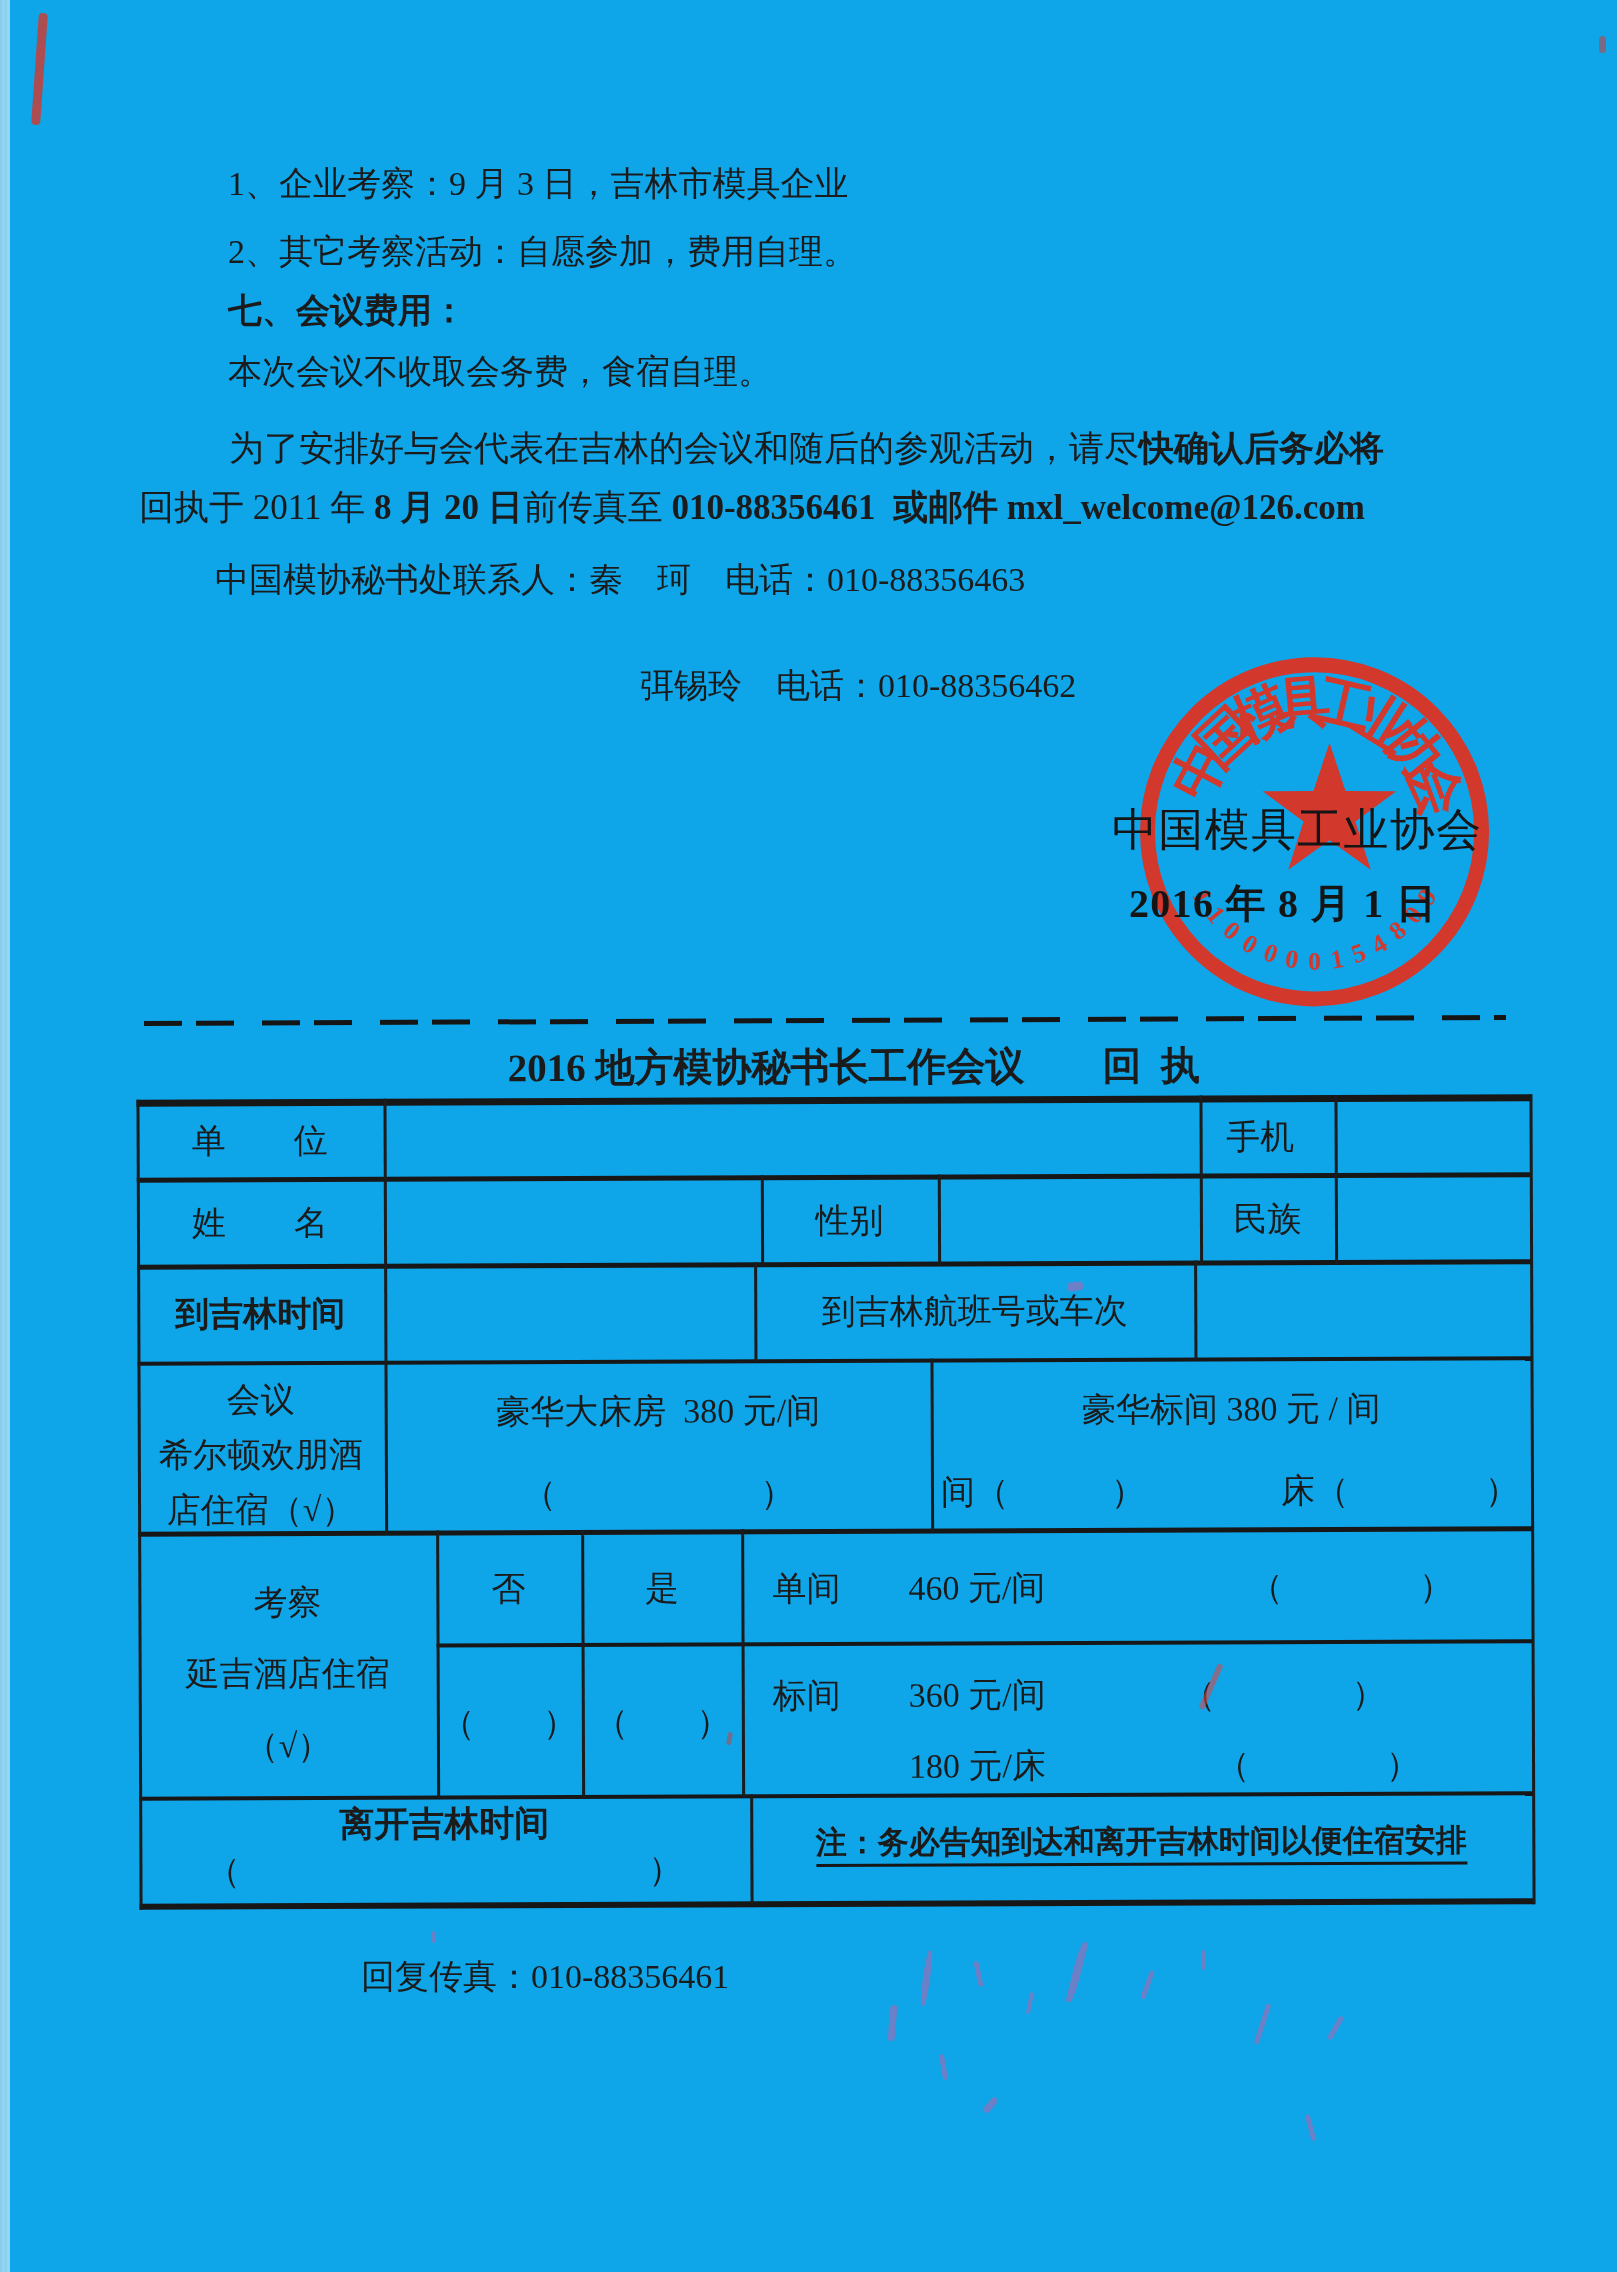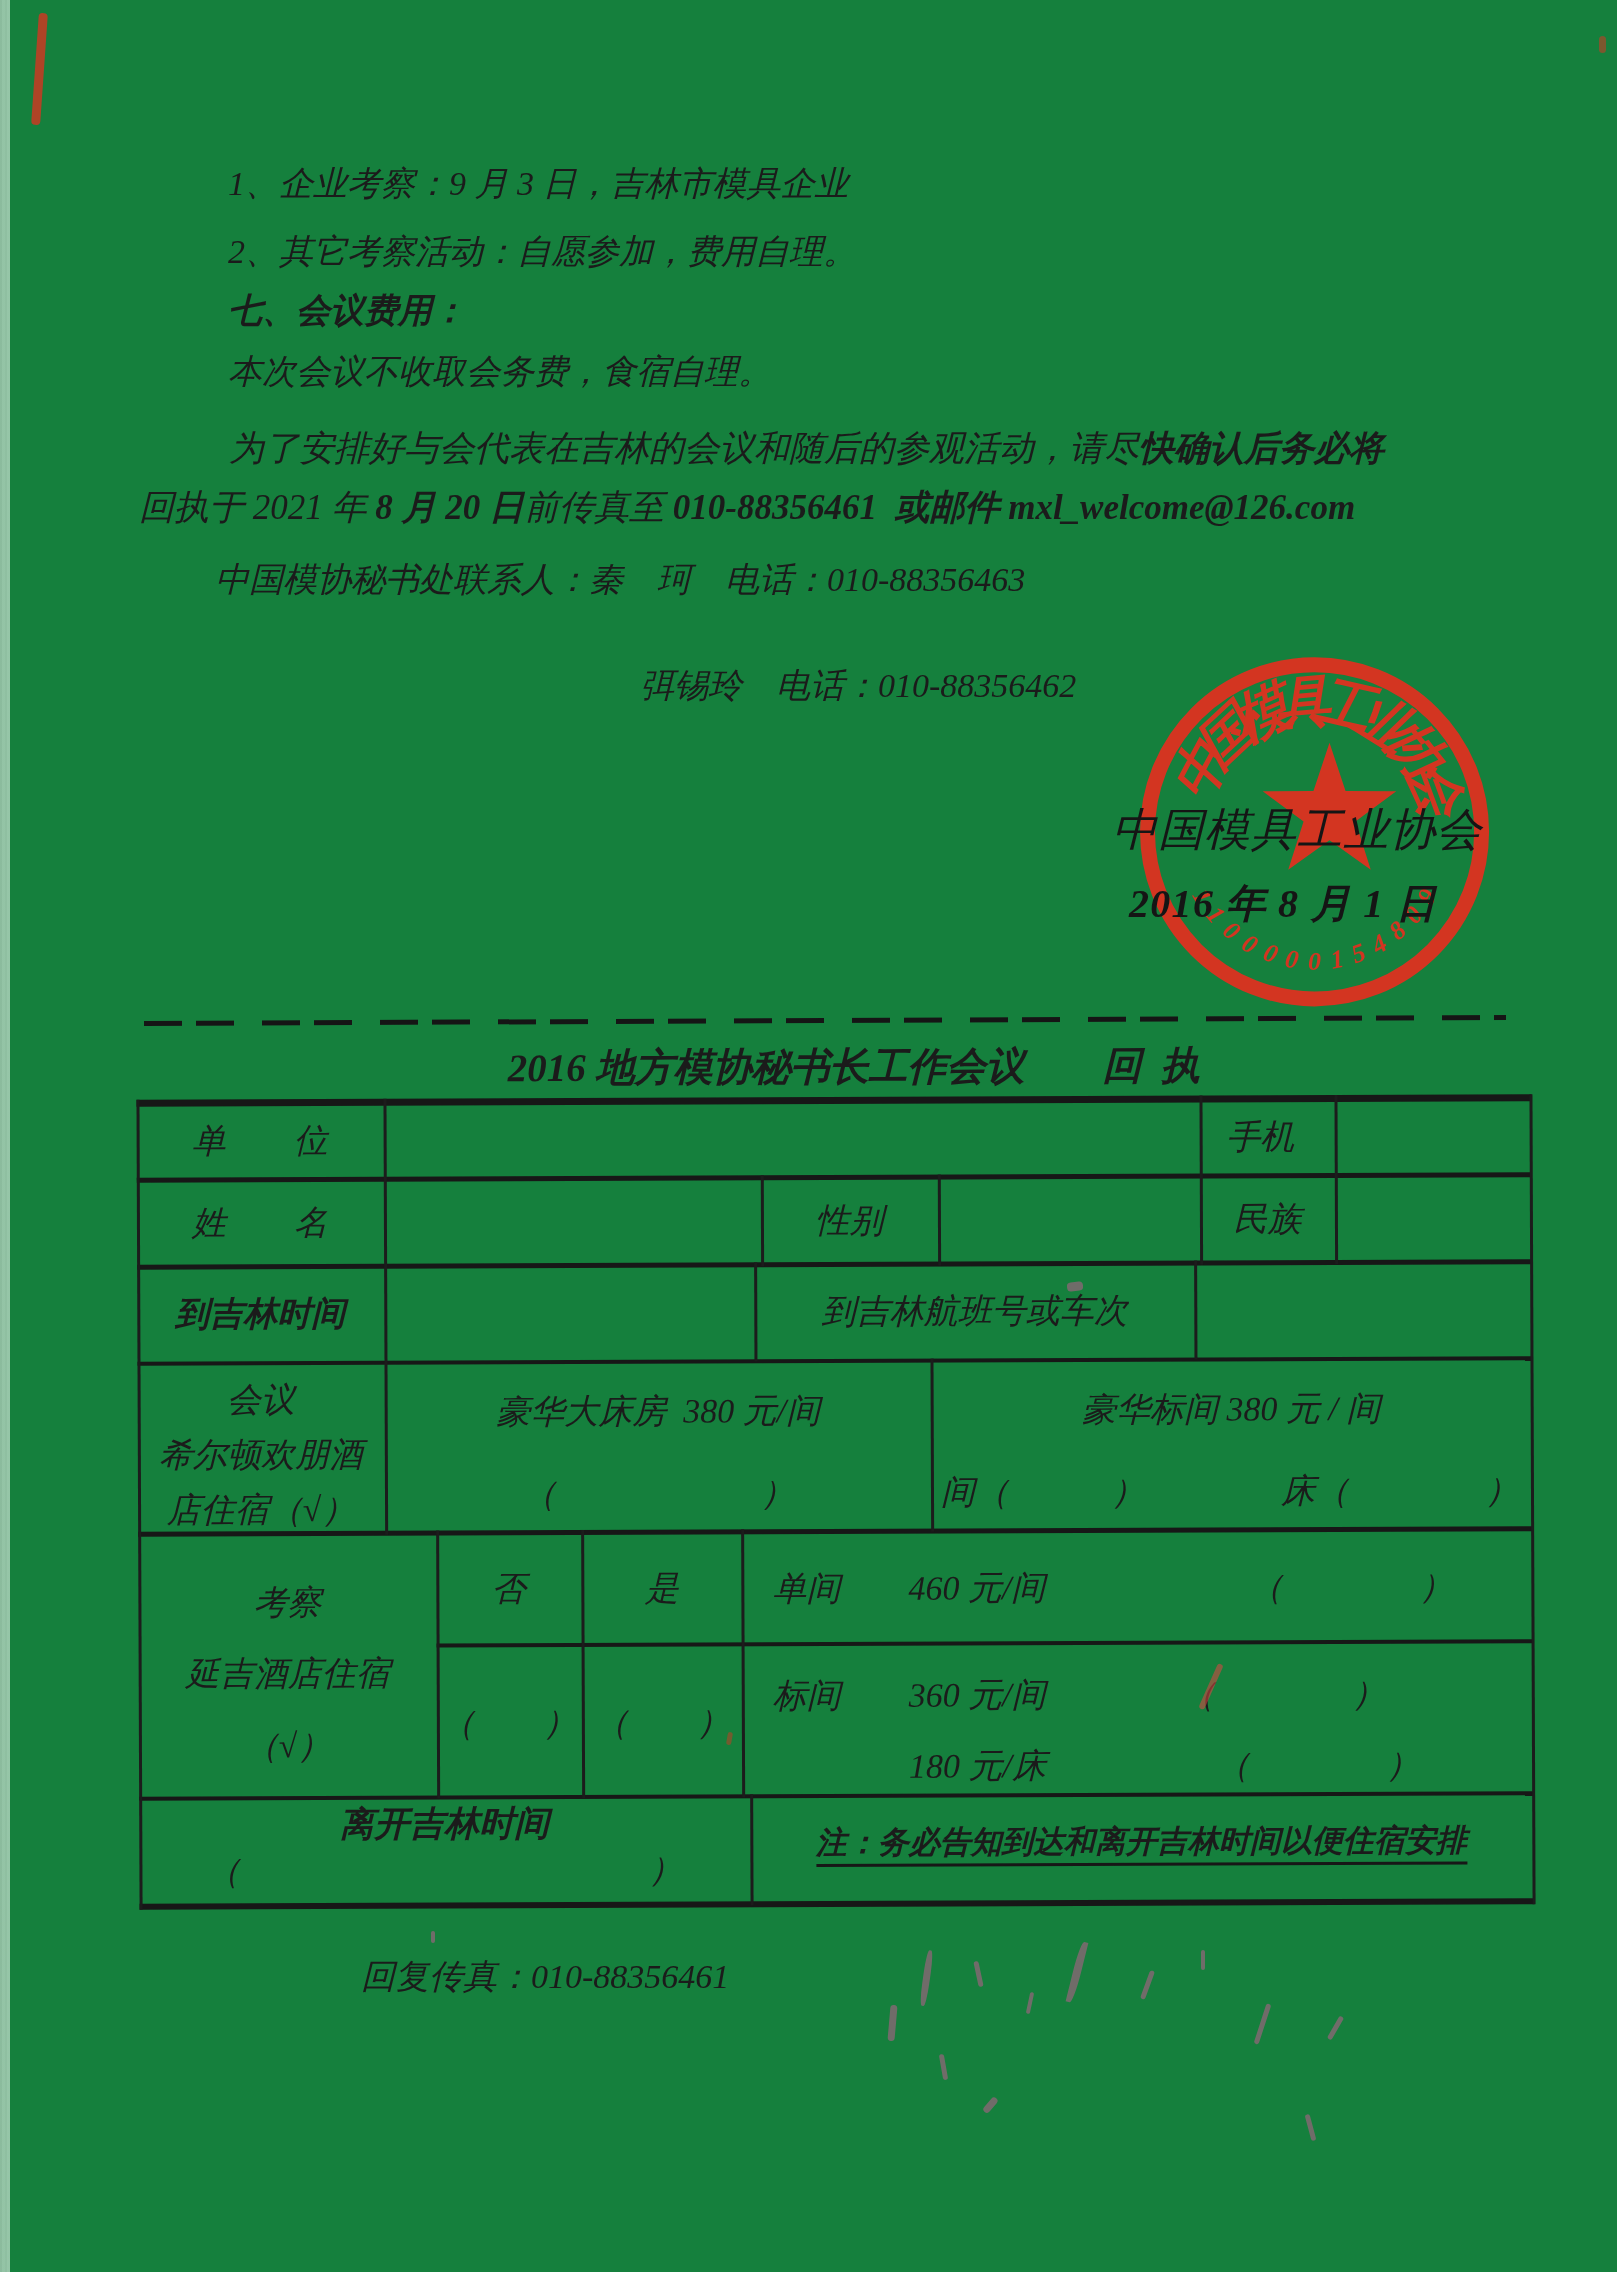--- a/index.html
+++ b/index.html
@@ -1,17 +1,17 @@
 <!DOCTYPE html>
 <html style="font-size:10.4px"><head>
 <meta charset="utf-8">
 <style>
   html,body{margin:0;padding:0;background:#ffffff;}
-  #page{position:relative;width:1617px;height:2273px;background:#15803d;overflow:hidden;
-        font-family:"Liberation Serif","DejaVu Serif",serif;color:#1b1b1b;font-style:italic;}
+  #page{position:relative;width:1617px;height:2273px;background:#0ea5e9;overflow:hidden;
+        font-family:"Liberation Serif","DejaVu Serif",serif;color:#1b1b1b;}
   .t{position:absolute;white-space:pre;line-height:1.15;}
   .b{font-weight:bold;}
   .ctr{text-align:center;}
   .fs52{font-size:34px;}
   .fs54{font-size:35px;}
   .fs48{font-size:31px;}
   .hl{position:absolute;background:#171717;}
   .vl{position:absolute;background:#1c1c1c;}
   #form-skew{position:absolute;left:0;top:0;width:1617px;height:2273px;
              transform:rotate(-0.22deg);transform-origin:835px 1495px;}
@@ -34,21 +34,21 @@
 
   <div class="edge-streak"></div>
 
   <div class="t fs52" style="left:228px;top:164px">1、企业考察：9 月 3 日，吉林市模具企业</div>
   <div class="t fs52" style="left:228px;top:232px">2、其它考察活动：自愿参加，费用自理。</div>
   <div class="t fs52 b" style="left:228px;top:291px">七、会议费用：</div>
   <div class="t fs54" style="left:229px;top:429px"><span>为了安排好与会代表在吉林的会议和随后的参观活动，请尽</span><span class="b">快确认后务必将</span></div>
 
   <div class="t fs52" style="left:228px;top:352px">本次会议不收取会务费，食宿自理。</div>
 
-  <div class="t fs54" style="left:139px;top:488px"><span>回执于 2021 年 </span><span class="b">8 月 20 日</span><span>前传真至 </span><span class="b">010-88356461</span><span class="b">  或邮件 </span><span class="b">mxl_welcome@126.com</span></div>
+  <div class="t fs54" style="left:139px;top:488px"><span>回执于 2011 年 </span><span class="b">8 月 20 日</span><span>前传真至 </span><span class="b">010-88356461</span><span class="b">  或邮件 </span><span class="b">mxl_welcome@126.com</span></div>
 
   <div class="t fs52" style="left:215px;top:560px">中国模协秘书处联系人：秦　珂　电话：010-88356463</div>
   <div class="t fs52" style="left:640px;top:666px">弭锡玲　电话：010-88356462</div>
 
   <svg style="position:absolute;left:1131px;top:644px;opacity:.93" width="371" height="377" viewBox="0 0 570 580">
     <circle cx="282" cy="289" r="257" fill="none" stroke="#e2301f" stroke-width="23"></circle>
     <path d="M305,152 L329.7,226 L407.7,226.6 L344.9,273 L368.5,347.4 L305,302 L241.5,347.4 L265.1,273 L202.3,226.6 L280.3,226 Z" fill="#e2301f"></path>
     <g fill="#e2301f" font-size="86" font-weight="bold" text-anchor="middle">
       <text transform="translate(105,195) rotate(-62)" dy="30">中</text>
       <text transform="translate(145,143) rotate(-43)" dy="30">国</text>

